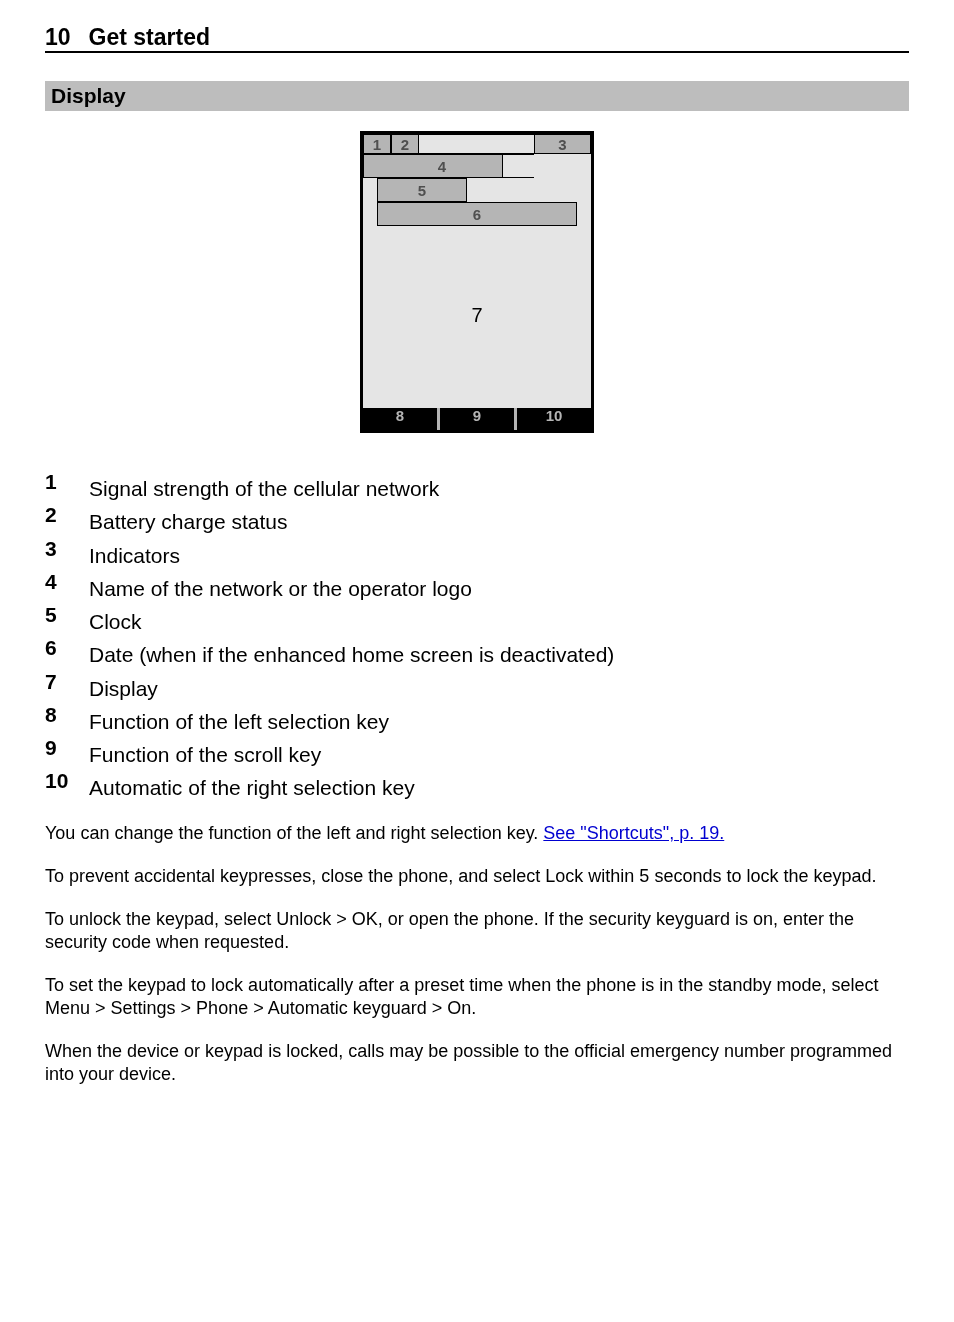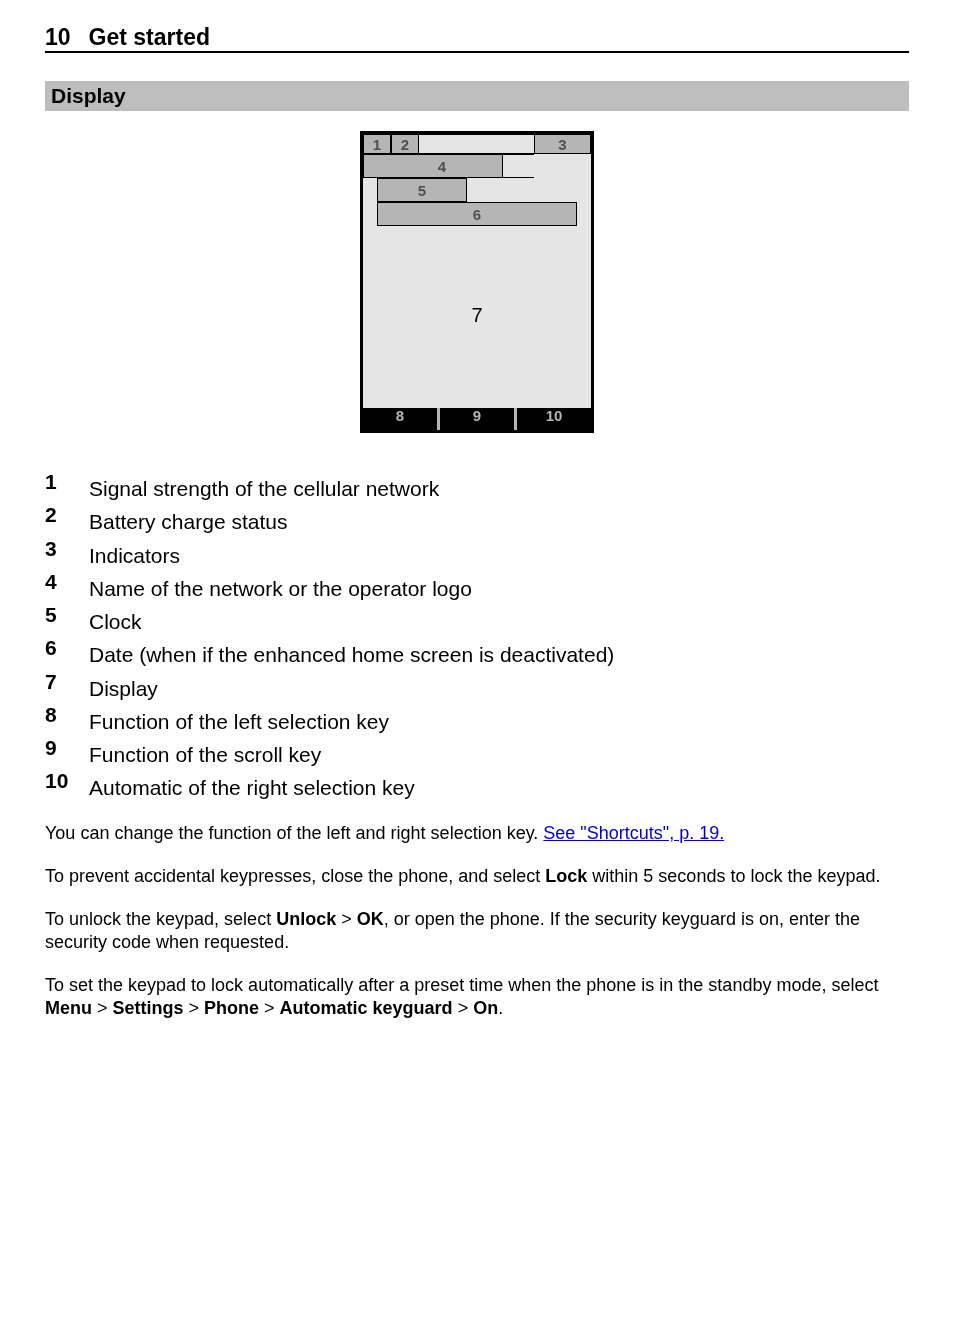--- a/index.html
+++ b/index.html
@@ -83,21 +83,21 @@
   }
   .legend-row { display:flex; }
   .legend-num { font-weight:700; width:44px; flex:0 0 44px; }
   .legend-txt { flex:1;margin-top:7px; }
   
   .para {
     font-size: 18px;
     line-height: 1.28;
     margin: 0 0 20px 0;
   }
-  .b { font-weight:700; }
+  .b { font-weight:400; }
   a.link { color:#0000d0; text-decoration: underline; }
 </style>
 </head>
 <body>
 
 <div class="page">
 
   <div class="running-head">
     <span class="num">10</span><span>Get started</span>
   </div>
@@ -177,14 +177,15 @@
 
   <p class="para">
     <span>To unlock the keypad, select </span><span class="b">Unlock</span><span> &gt; </span><span class="b">OK</span><span>, or open the phone. If the security keyguard is on, enter the security code when requested.</span>
   </p>
 
   <p class="para">
     <span>To set the keypad to lock automatically after a preset time when the phone is in the standby mode, select </span><span class="b">Menu</span><span> &gt; </span><span class="b">Settings</span><span> &gt; </span><span class="b">Phone</span><span> &gt; </span><span class="b">Automatic keyguard</span><span> &gt; </span><span class="b">On</span><span>.</span>
   </p>
 
 
+  <p class="para">When the device or keypad is locked, calls may be possible to the official emergency number programmed into your device.</p>
 
 </div>
 
 </body></html>

